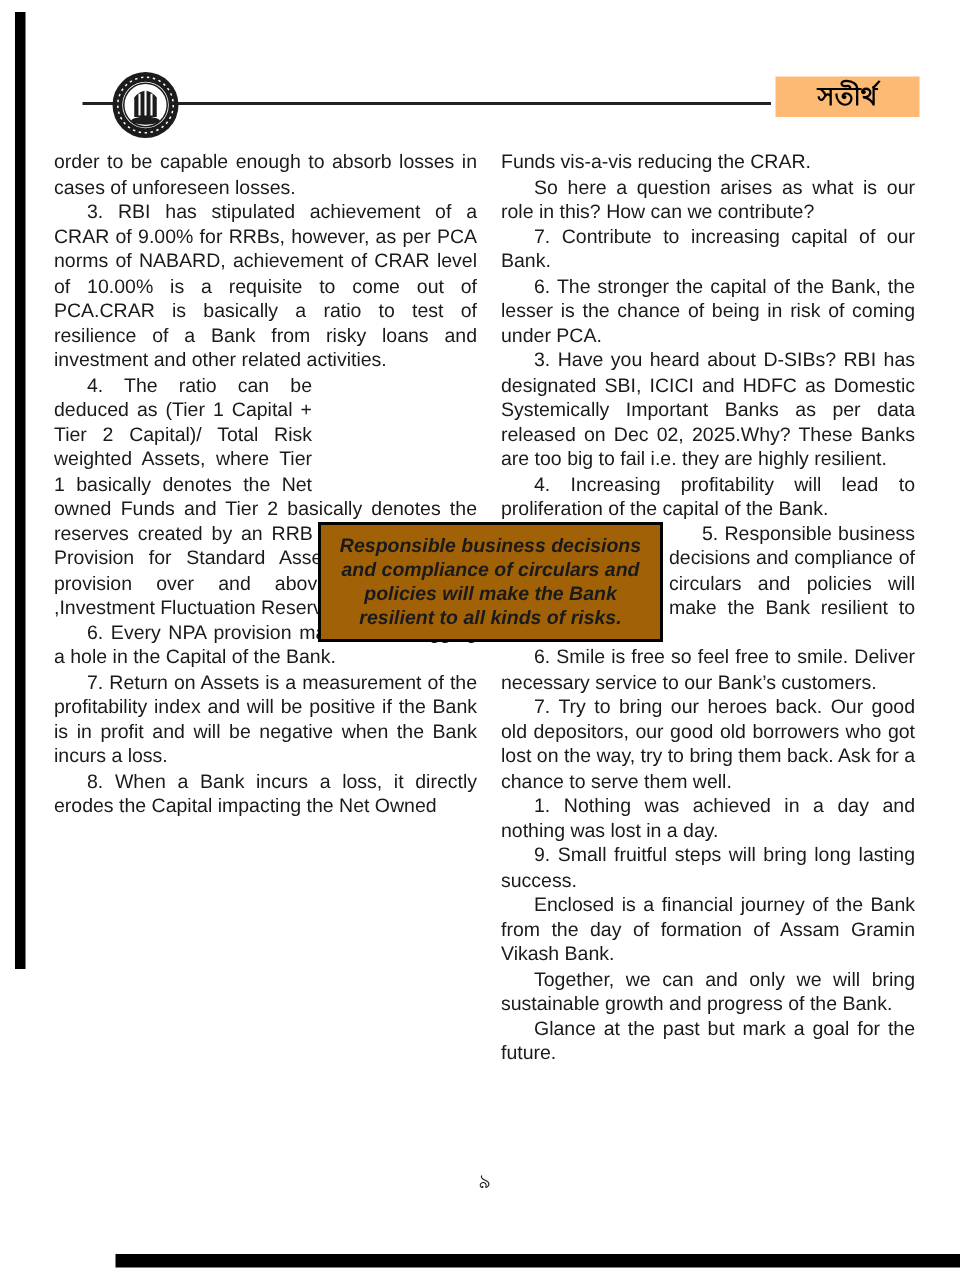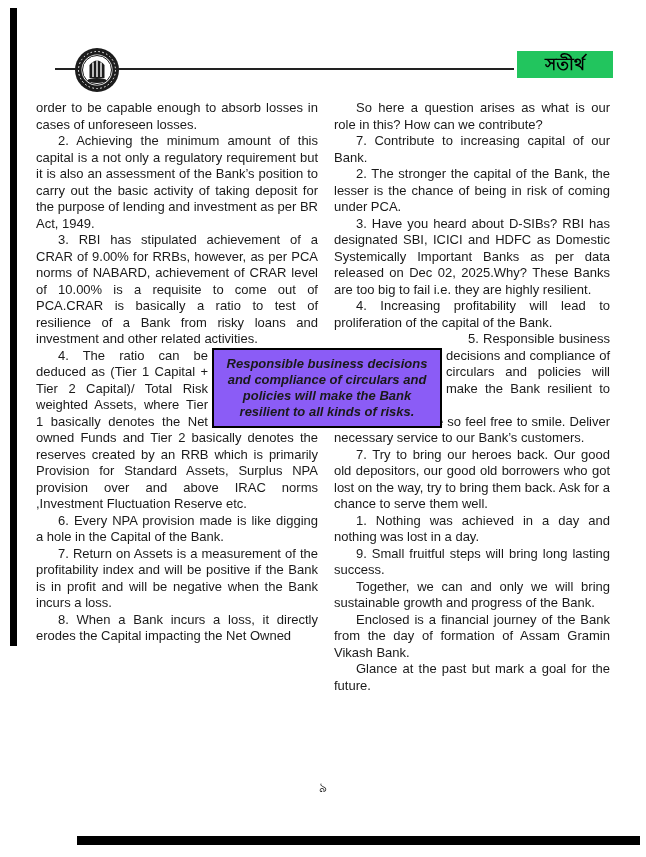--- a/index.html
+++ b/index.html
@@ -5,35 +5,35 @@
   html,body{margin:0;padding:0;background:#ffffff;}
   .page{
     position:relative;width:646px;height:857px;background:#ffffff;overflow:hidden;
     font-family:"Liberation Sans","DejaVu Sans",sans-serif;color:#1a1a1a;
   }
   .left-bar{position:absolute;left:10px;top:8px;width:7px;height:638px;background:#000;}
   .bottom-bar{position:absolute;left:77px;top:836px;width:563px;height:9px;background:#000;}
   .header-rule{position:absolute;left:55px;top:68px;width:459px;height:2px;background:#222;}
   .logo{position:absolute;left:74px;top:47px;width:46px;height:46px;}
   .title-box{
-    position:absolute;left:517px;top:51px;width:96px;height:27px;background:#22c55e;
+    position:absolute;left:517px;top:51px;width:96px;height:27px;background:#fdba74;
     display:flex;justify-content:center;
     font-weight:bold;font-size:17px;color:#000;
   }
   .columns{position:absolute;left:36px;top:100px;width:574px;display:flex;gap:16px;}
   .col{font-size:13px;line-height:16.5px;text-align:justify;}
   .col-left{width:282px;}
   .col-right{width:276px;}
   .col p{margin:0;}
   .col p.indent{text-indent:22px;}
   .wrap-spacer-right{float:right;width:110px;height:80px;}
   .wrap-spacer-left{float:left;width:112px;height:64px;}
   .callout{
     position:absolute;left:212px;top:348px;width:210px;
-    border:2px solid #000;background:#8b5cf6;padding:6px 8px;
+    border:2px solid #000;background:#a16207;padding:6px 8px;
     text-align:center;font-weight:bold;font-style:italic;
     font-size:13px;line-height:16px;z-index:3;
   }
   .page-num{position:absolute;left:0;top:778px;width:100%;text-align:center;font-size:13px;color:#111;}
 </style>
 </head>
 <body>
 
 <div class="page">
 
@@ -56,40 +56,40 @@
     </svg>
   </div>
 
   <div class="title-box">
     <span>সতীর্থ</span>
   </div>
 
   <div class="columns">
     <div class="col col-left">
         <p>order to be capable enough to absorb losses in cases of unforeseen losses.</p>
-        <p class="indent">2. Achieving the minimum amount of this capital is a not only a regulatory requirement but it is also an assessment of the Bank’s position to carry out the basic activity of taking deposit for the purpose of lending and investment as per BR Act, 1949.</p>
         <p class="indent">3. RBI has stipulated achievement of a CRAR of 9.00% for RRBs, however, as per PCA norms of NABARD, achievement of CRAR level of 10.00% is a requisite to come out of PCA.CRAR is basically a ratio to test of resilience of a Bank from risky loans and investment and other related activities.</p>
         <p class="indent"><span class="wrap-spacer-right"></span>4. The ratio can be deduced as (Tier 1 Capital + Tier 2 Capital)/ Total Risk weighted Assets, where Tier 1 basically denotes the Net owned Funds and Tier 2 basically denotes the reserves created by an RRB which is primarily Provision for Standard Assets, Surplus NPA provision over and above IRAC norms ,Investment Fluctuation Reserve etc.</p>
         <p class="indent">6. Every NPA provision made is like digging a hole in the Capital of the Bank.</p>
         <p class="indent">7. Return on Assets is a measurement of the profitability index and will be positive if the Bank is in profit and will be negative when the Bank incurs a loss.</p>
         <p class="indent">8. When a Bank incurs a loss, it directly erodes the Capital impacting the Net Owned</p>
       </div>
     <div class="col col-right">
+        <p>Funds vis-a-vis reducing the CRAR.</p>
         <p class="indent">So here a question arises as what is our role in this? How can we contribute?</p>
         <p class="indent">7. Contribute to increasing capital of our Bank.</p>
-        <p class="indent">2. The stronger the capital of the Bank, the lesser is the chance of being in risk of coming under PCA.</p>
+        <p class="indent">6. The stronger the capital of the Bank, the lesser is the chance of being in risk of coming under PCA.</p>
         <p class="indent">3. Have you heard about D-SIBs? RBI has designated SBI, ICICI and HDFC as Domestic Systemically Important Banks as per data released on Dec 02, 2025.Why? These Banks are too big to fail i.e. they are highly resilient.</p>
         <p class="indent">4. Increasing profitability will lead to proliferation of the capital of the Bank.</p>
         <p class="indent"><span class="wrap-spacer-left"></span>5. Responsible business decisions and compliance of circulars and policies will make the Bank resilient to all kinds of risks.</p>
         <p class="indent">6. Smile is free so feel free to smile. Deliver necessary service to our Bank’s customers.</p>
         <p class="indent">7. Try to bring our heroes back. Our good old depositors, our good old borrowers who got lost on the way, try to bring them back. Ask for a chance to serve them well.</p>
         <p class="indent">1. Nothing was achieved in a day and nothing was lost in a day.</p>
         <p class="indent">9. Small fruitful steps will bring long lasting success.</p>
+        <p class="indent">Enclosed is a financial journey of the Bank from the day of formation of Assam Gramin Vikash Bank.</p>
         <p class="indent">Together, we can and only we will bring sustainable growth and progress of the Bank.</p>
-        <p class="indent">Enclosed is a financial journey of the Bank from the day of formation of Assam Gramin Vikash Bank.</p>
         <p class="indent">Glance at the past but mark a goal for the future.</p>
       </div>
   </div>
 
   <div class="callout">
     <span>Responsible business decisions and compliance of circulars and policies will make the Bank resilient to all kinds of risks.</span>
   </div>
 
   <div class="page-num">৯</div>
 

